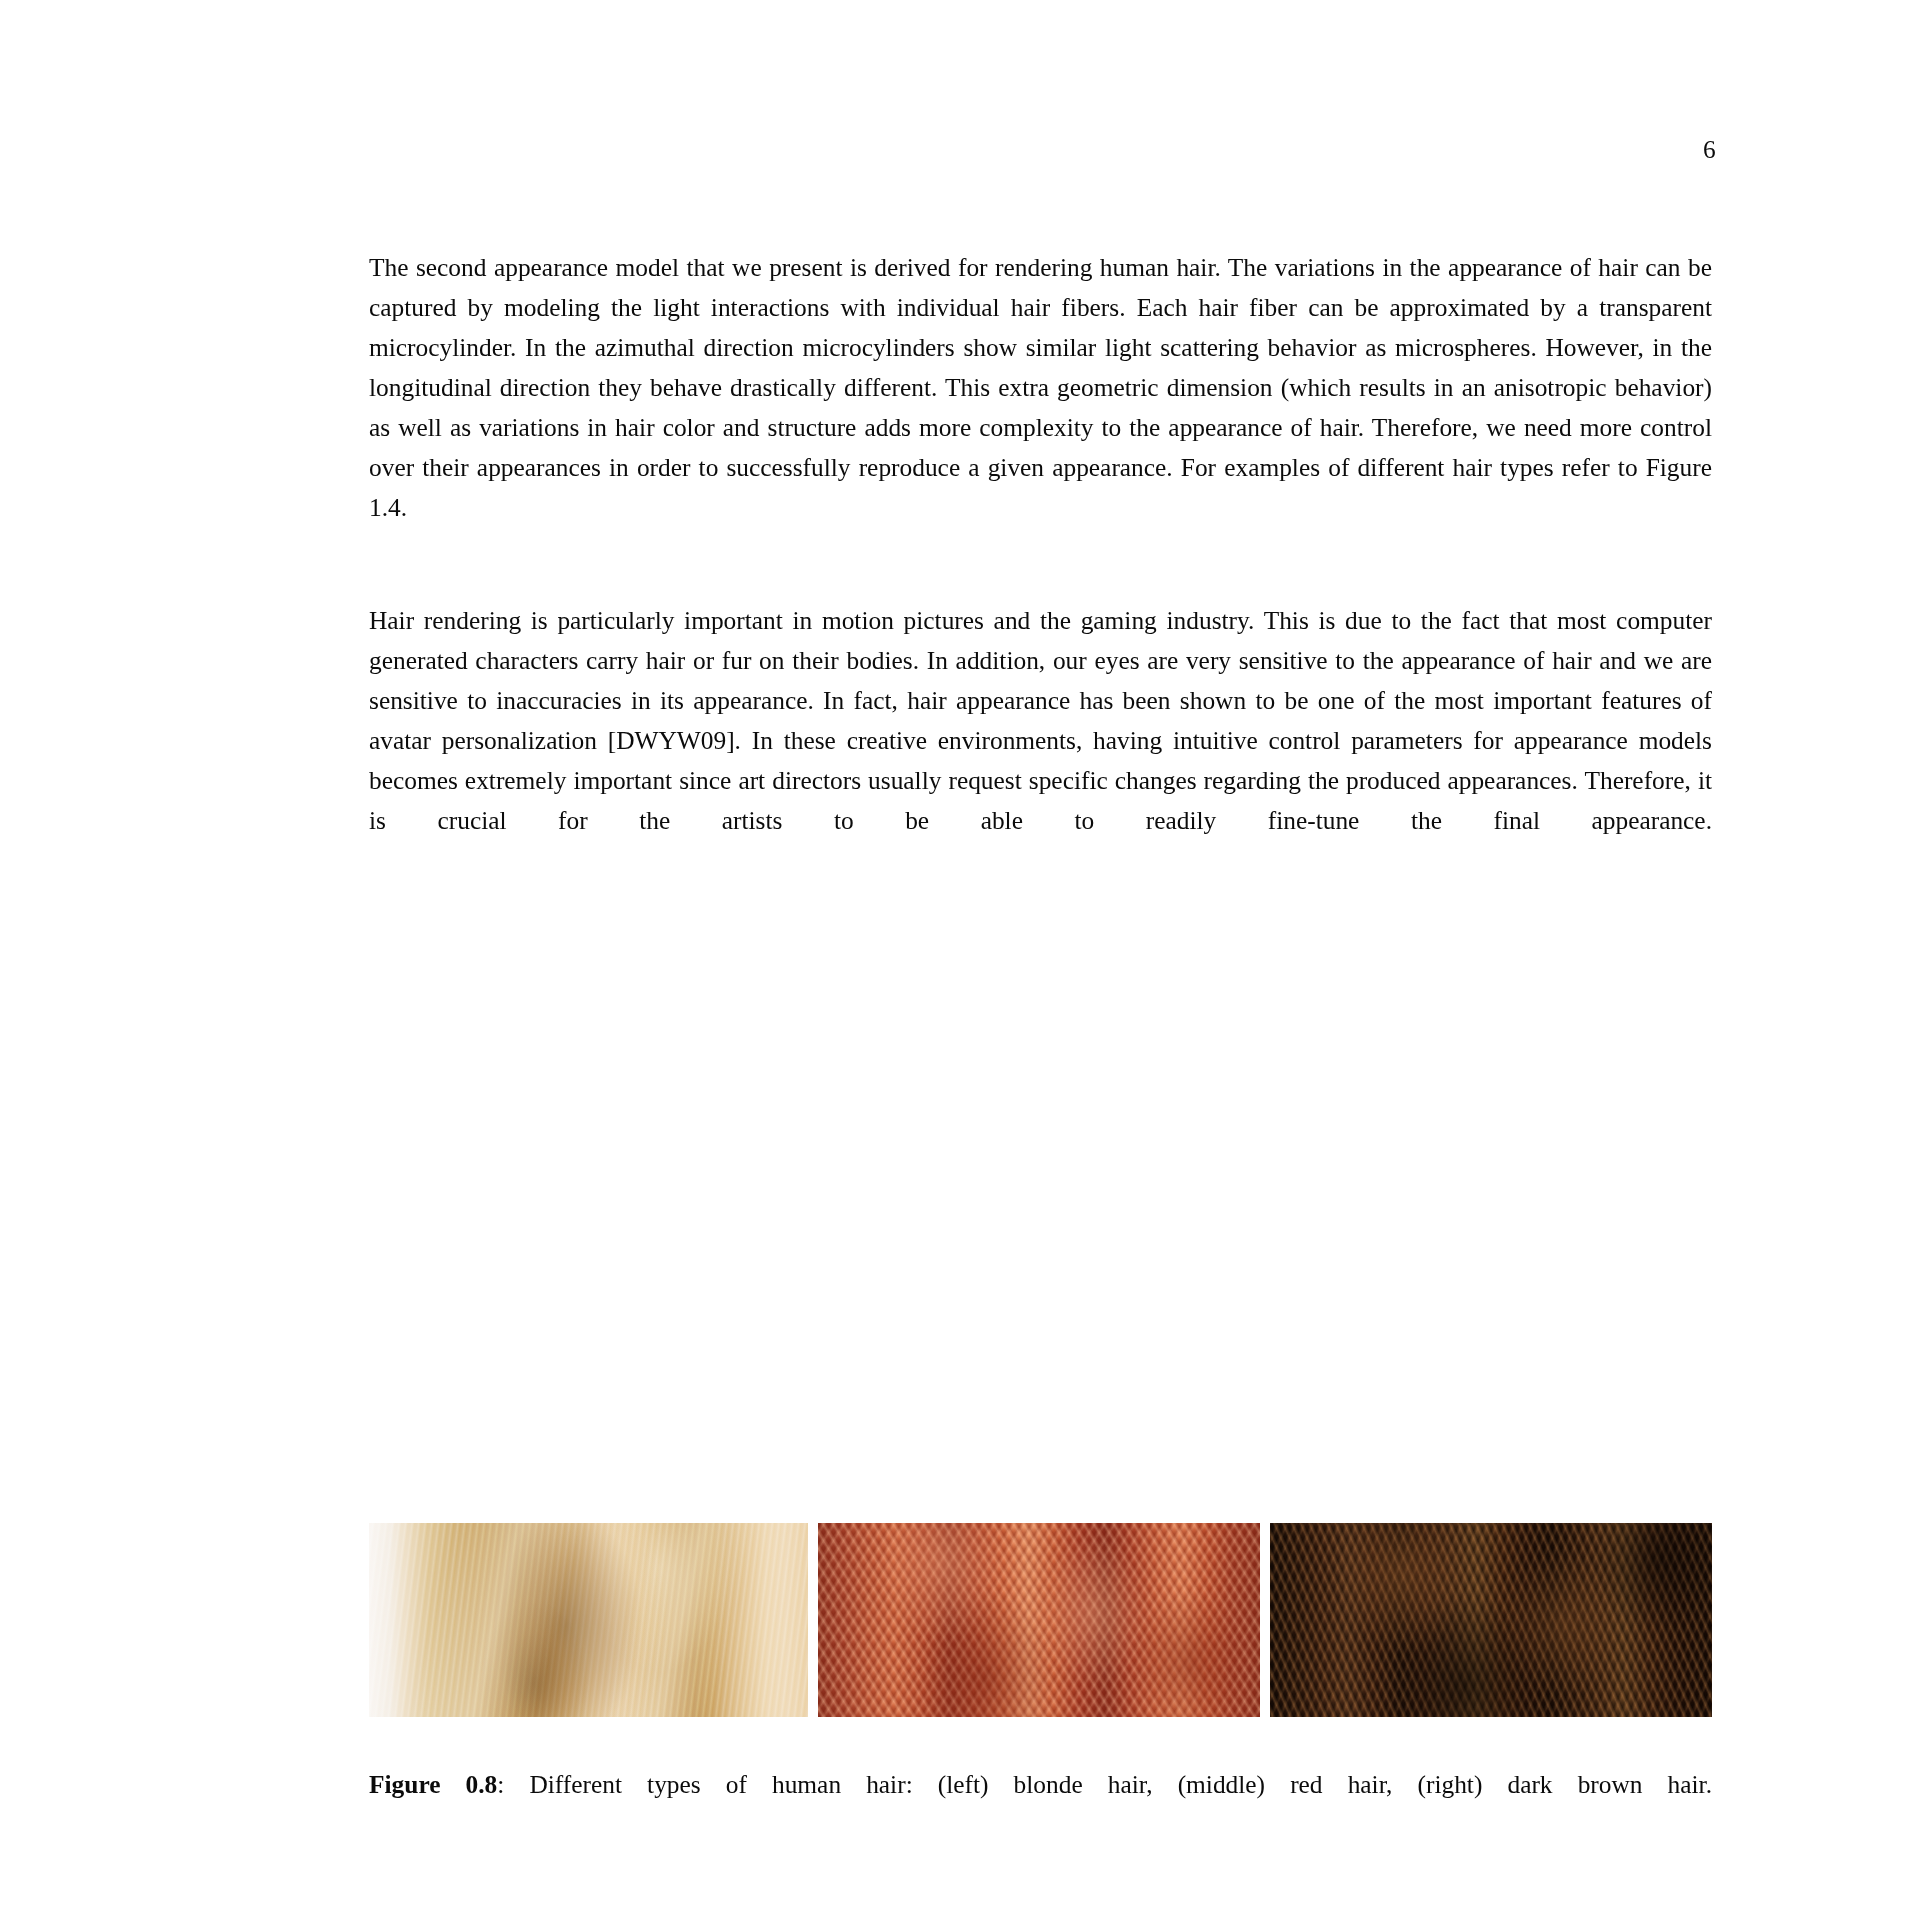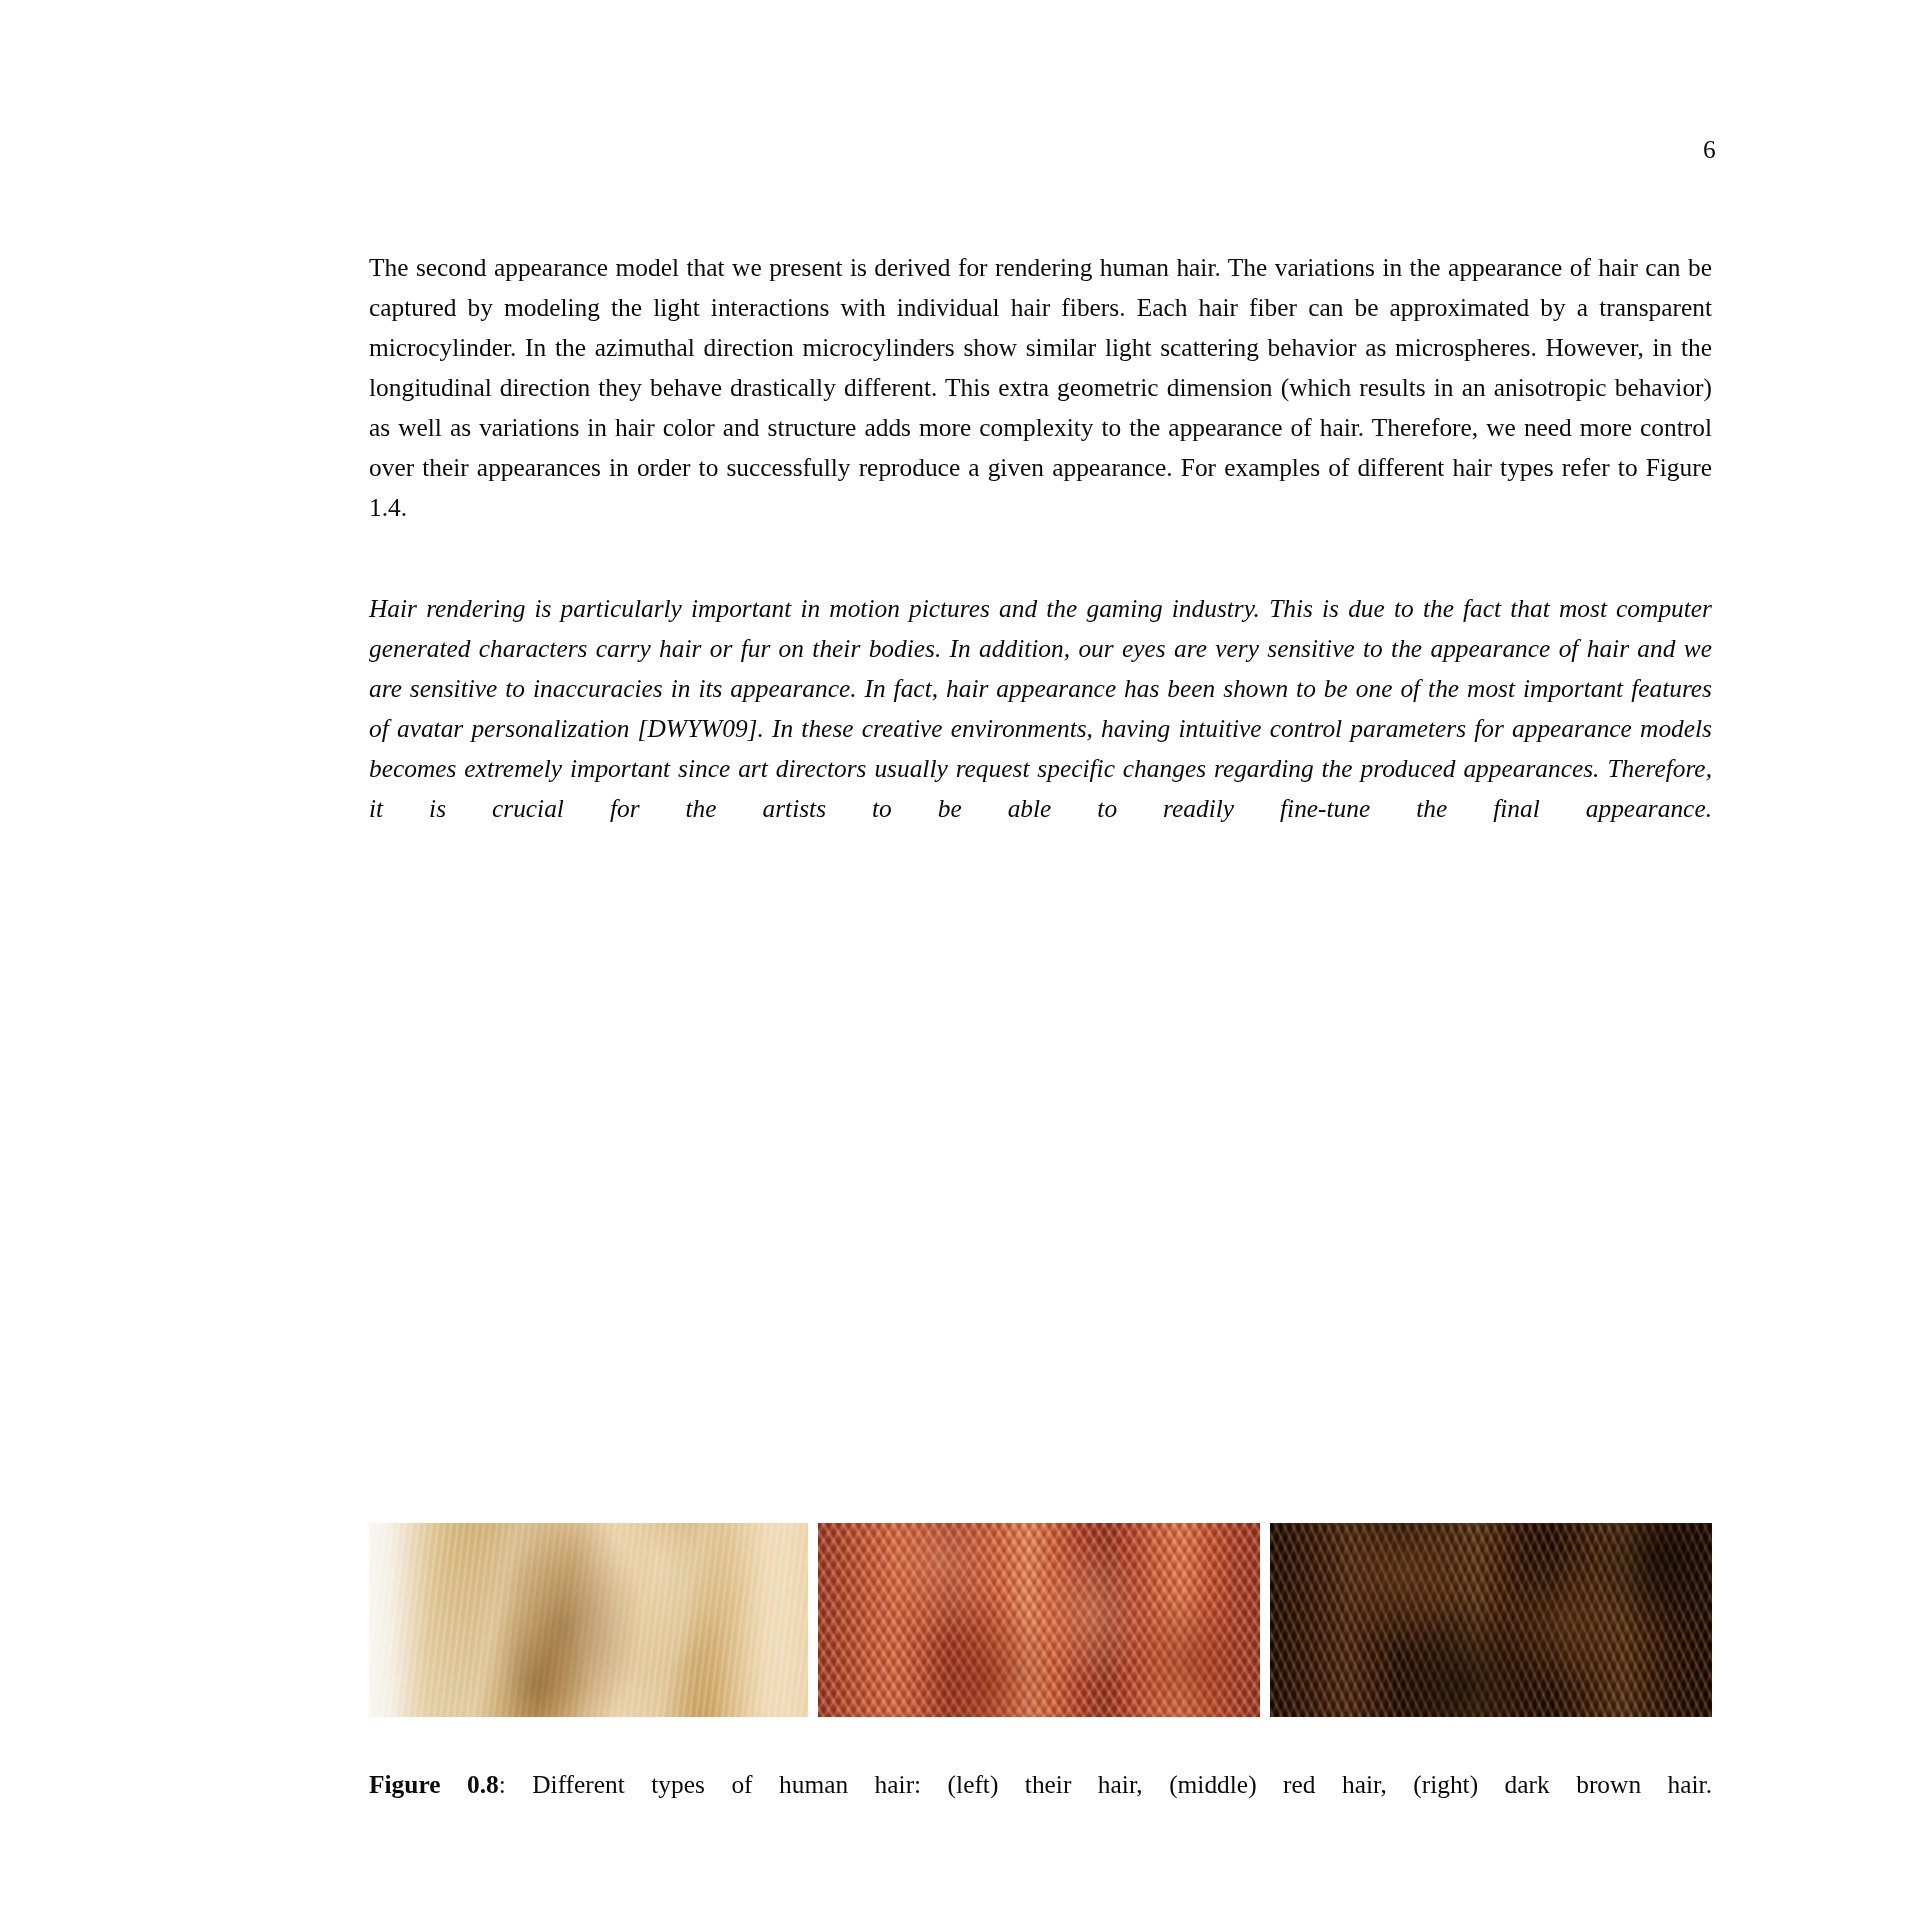--- a/index.html
+++ b/index.html
@@ -40,22 +40,21 @@
   p.body {
     margin: 0;
     font-size: 25.4px;
     line-height: 40px;
     text-align: justify;
     text-justify: inter-word;
     word-spacing: 0.02em;
     hyphens: none;
   }
   p.body + p.body {
-    margin-top: 21px;
-    font-style: italic;
+    margin-top: 33px;
   }
 
   
   p.body::after {
     content: "";
     display: inline-block;
     width: 100%;
   }
 
   
@@ -330,17 +329,17 @@
           <div class="brown-base"></div>
           <div class="brown-chevrons"></div>
           <div class="brown-blobs"></div>
         </div>
       </div>
 
     </div>
   </div>
 
   <div class="caption">
-    <span class="lead">Figure 0.8</span><span>: </span><span>Different types of human hair: (left) their hair, (middle) red hair, (right) dark brown hair.</span>
+    <span class="lead">Figure 0.8</span><span>: </span><span>Different types of human hair: (left) blonde hair, (middle) red hair, (right) dark brown hair.</span>
   </div>
 
 </div>
 
 
 </body></html>

